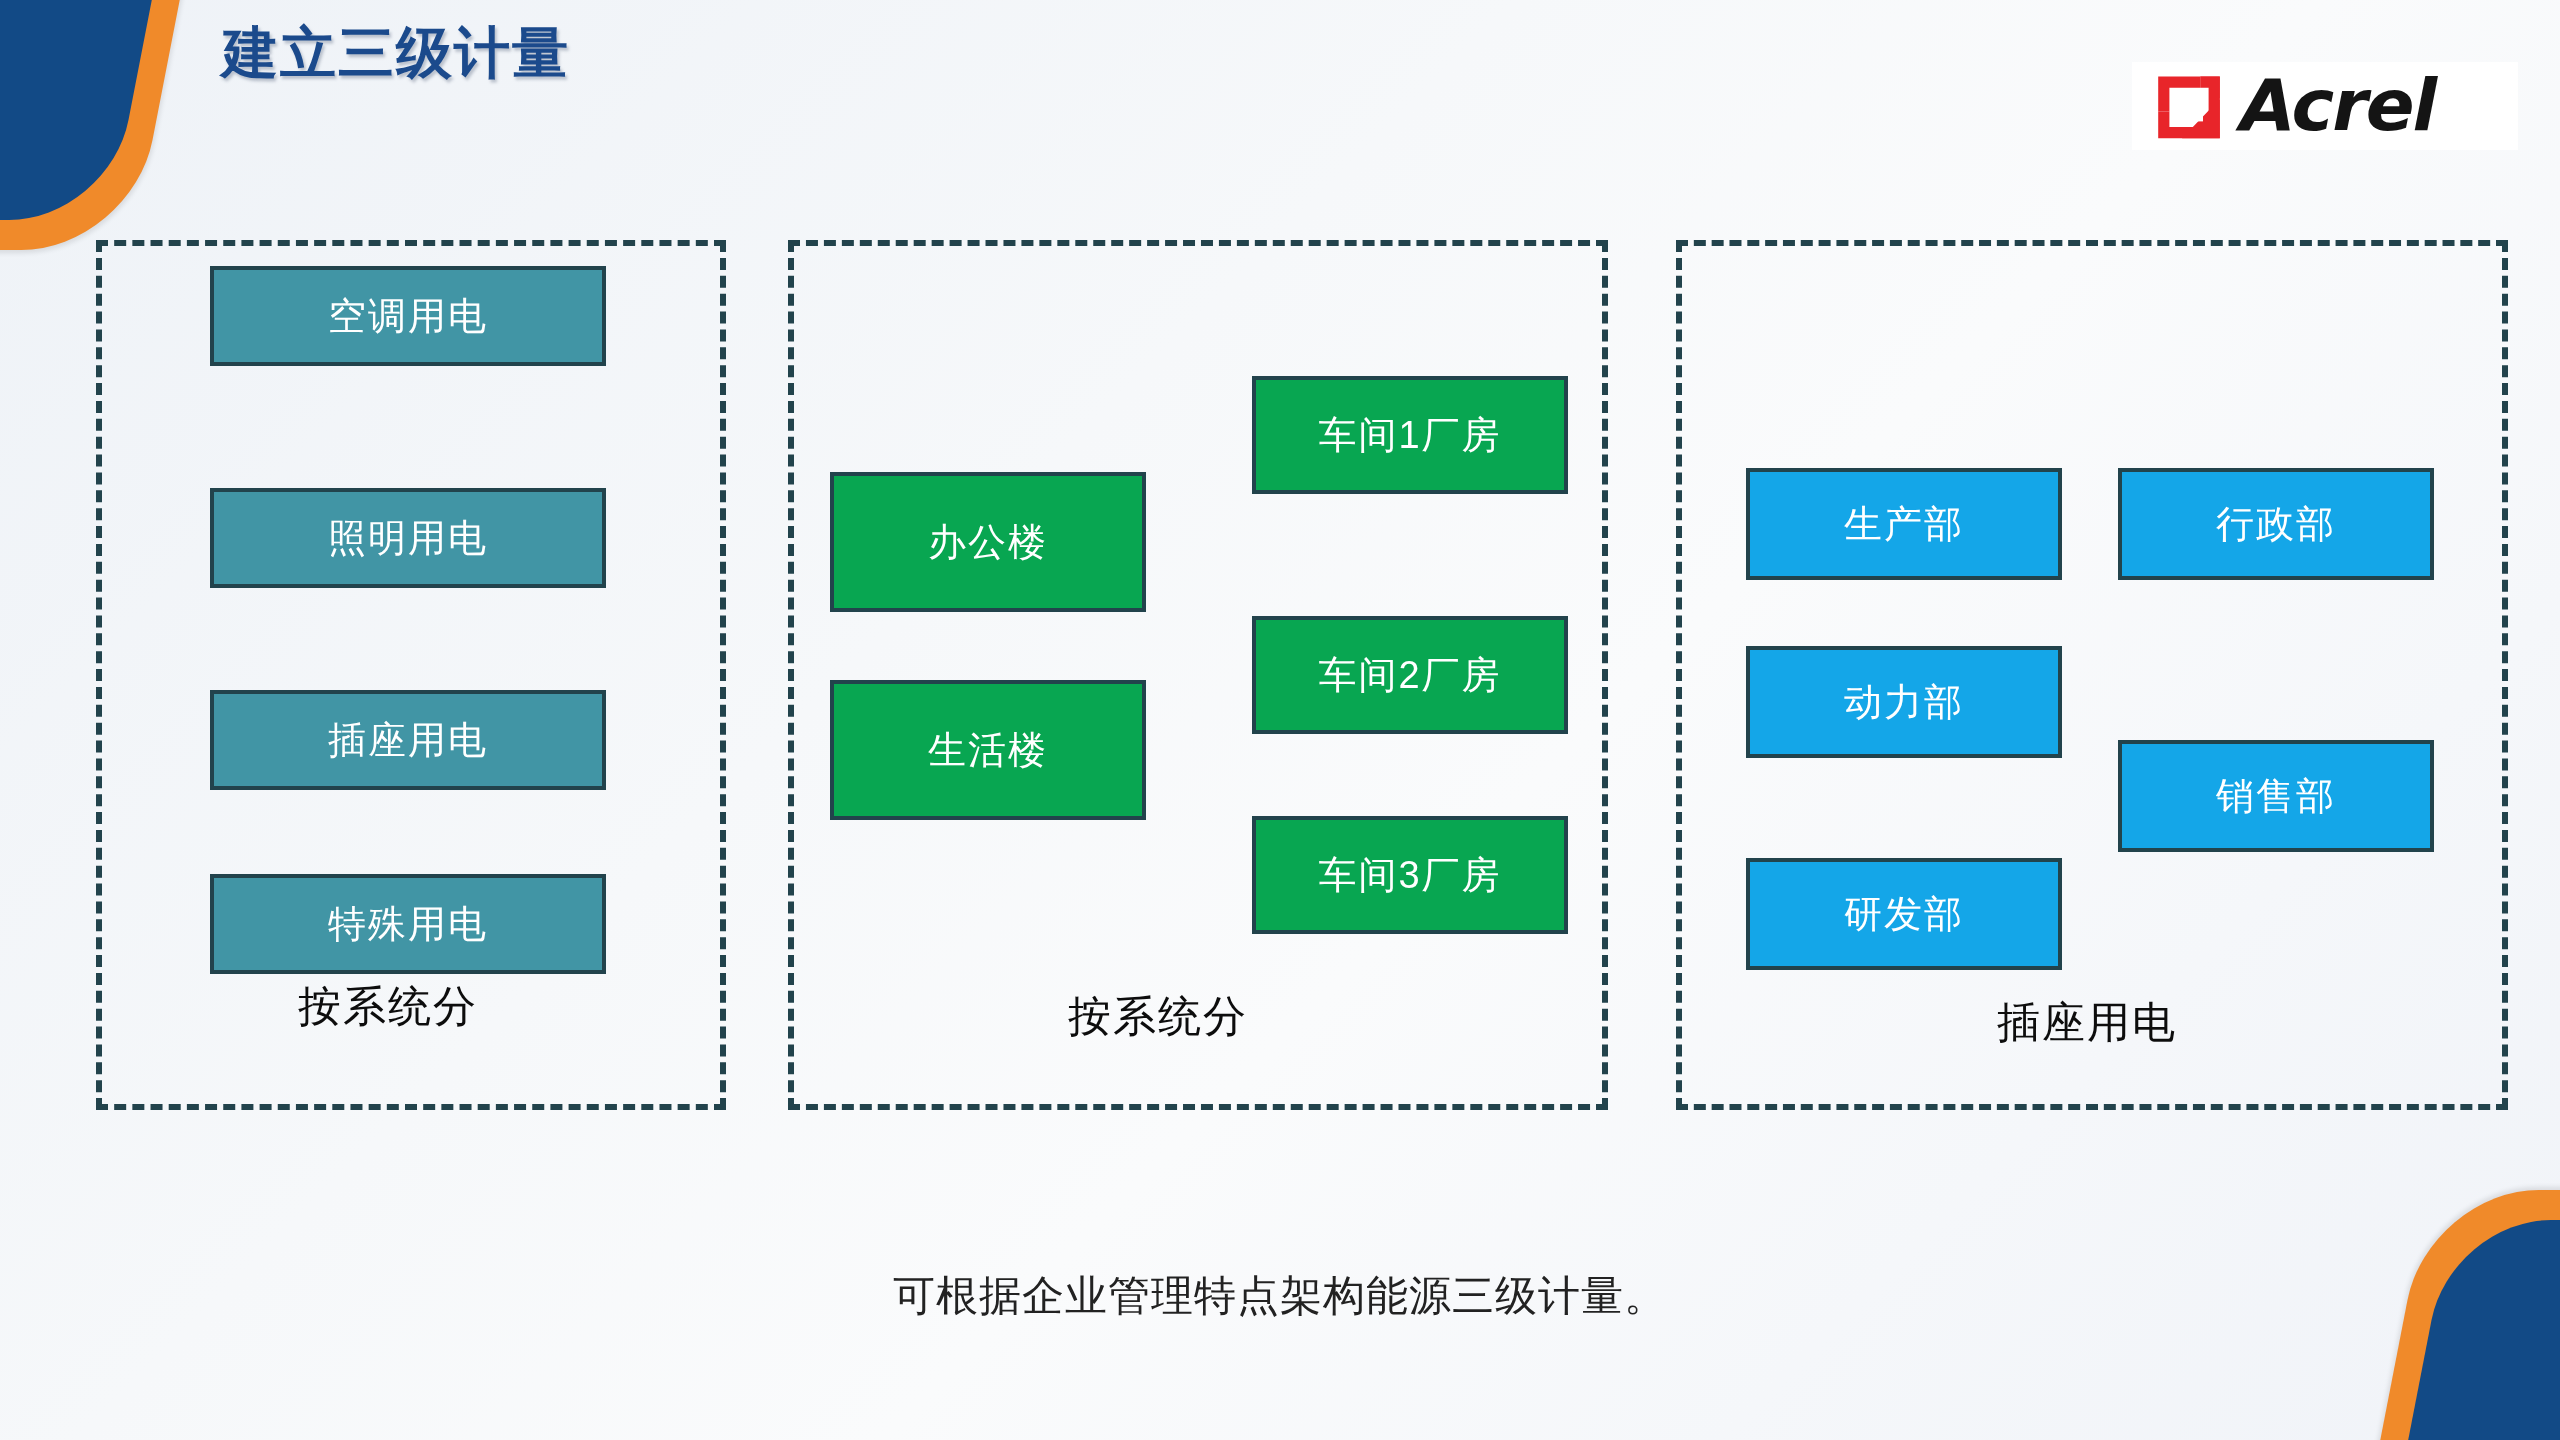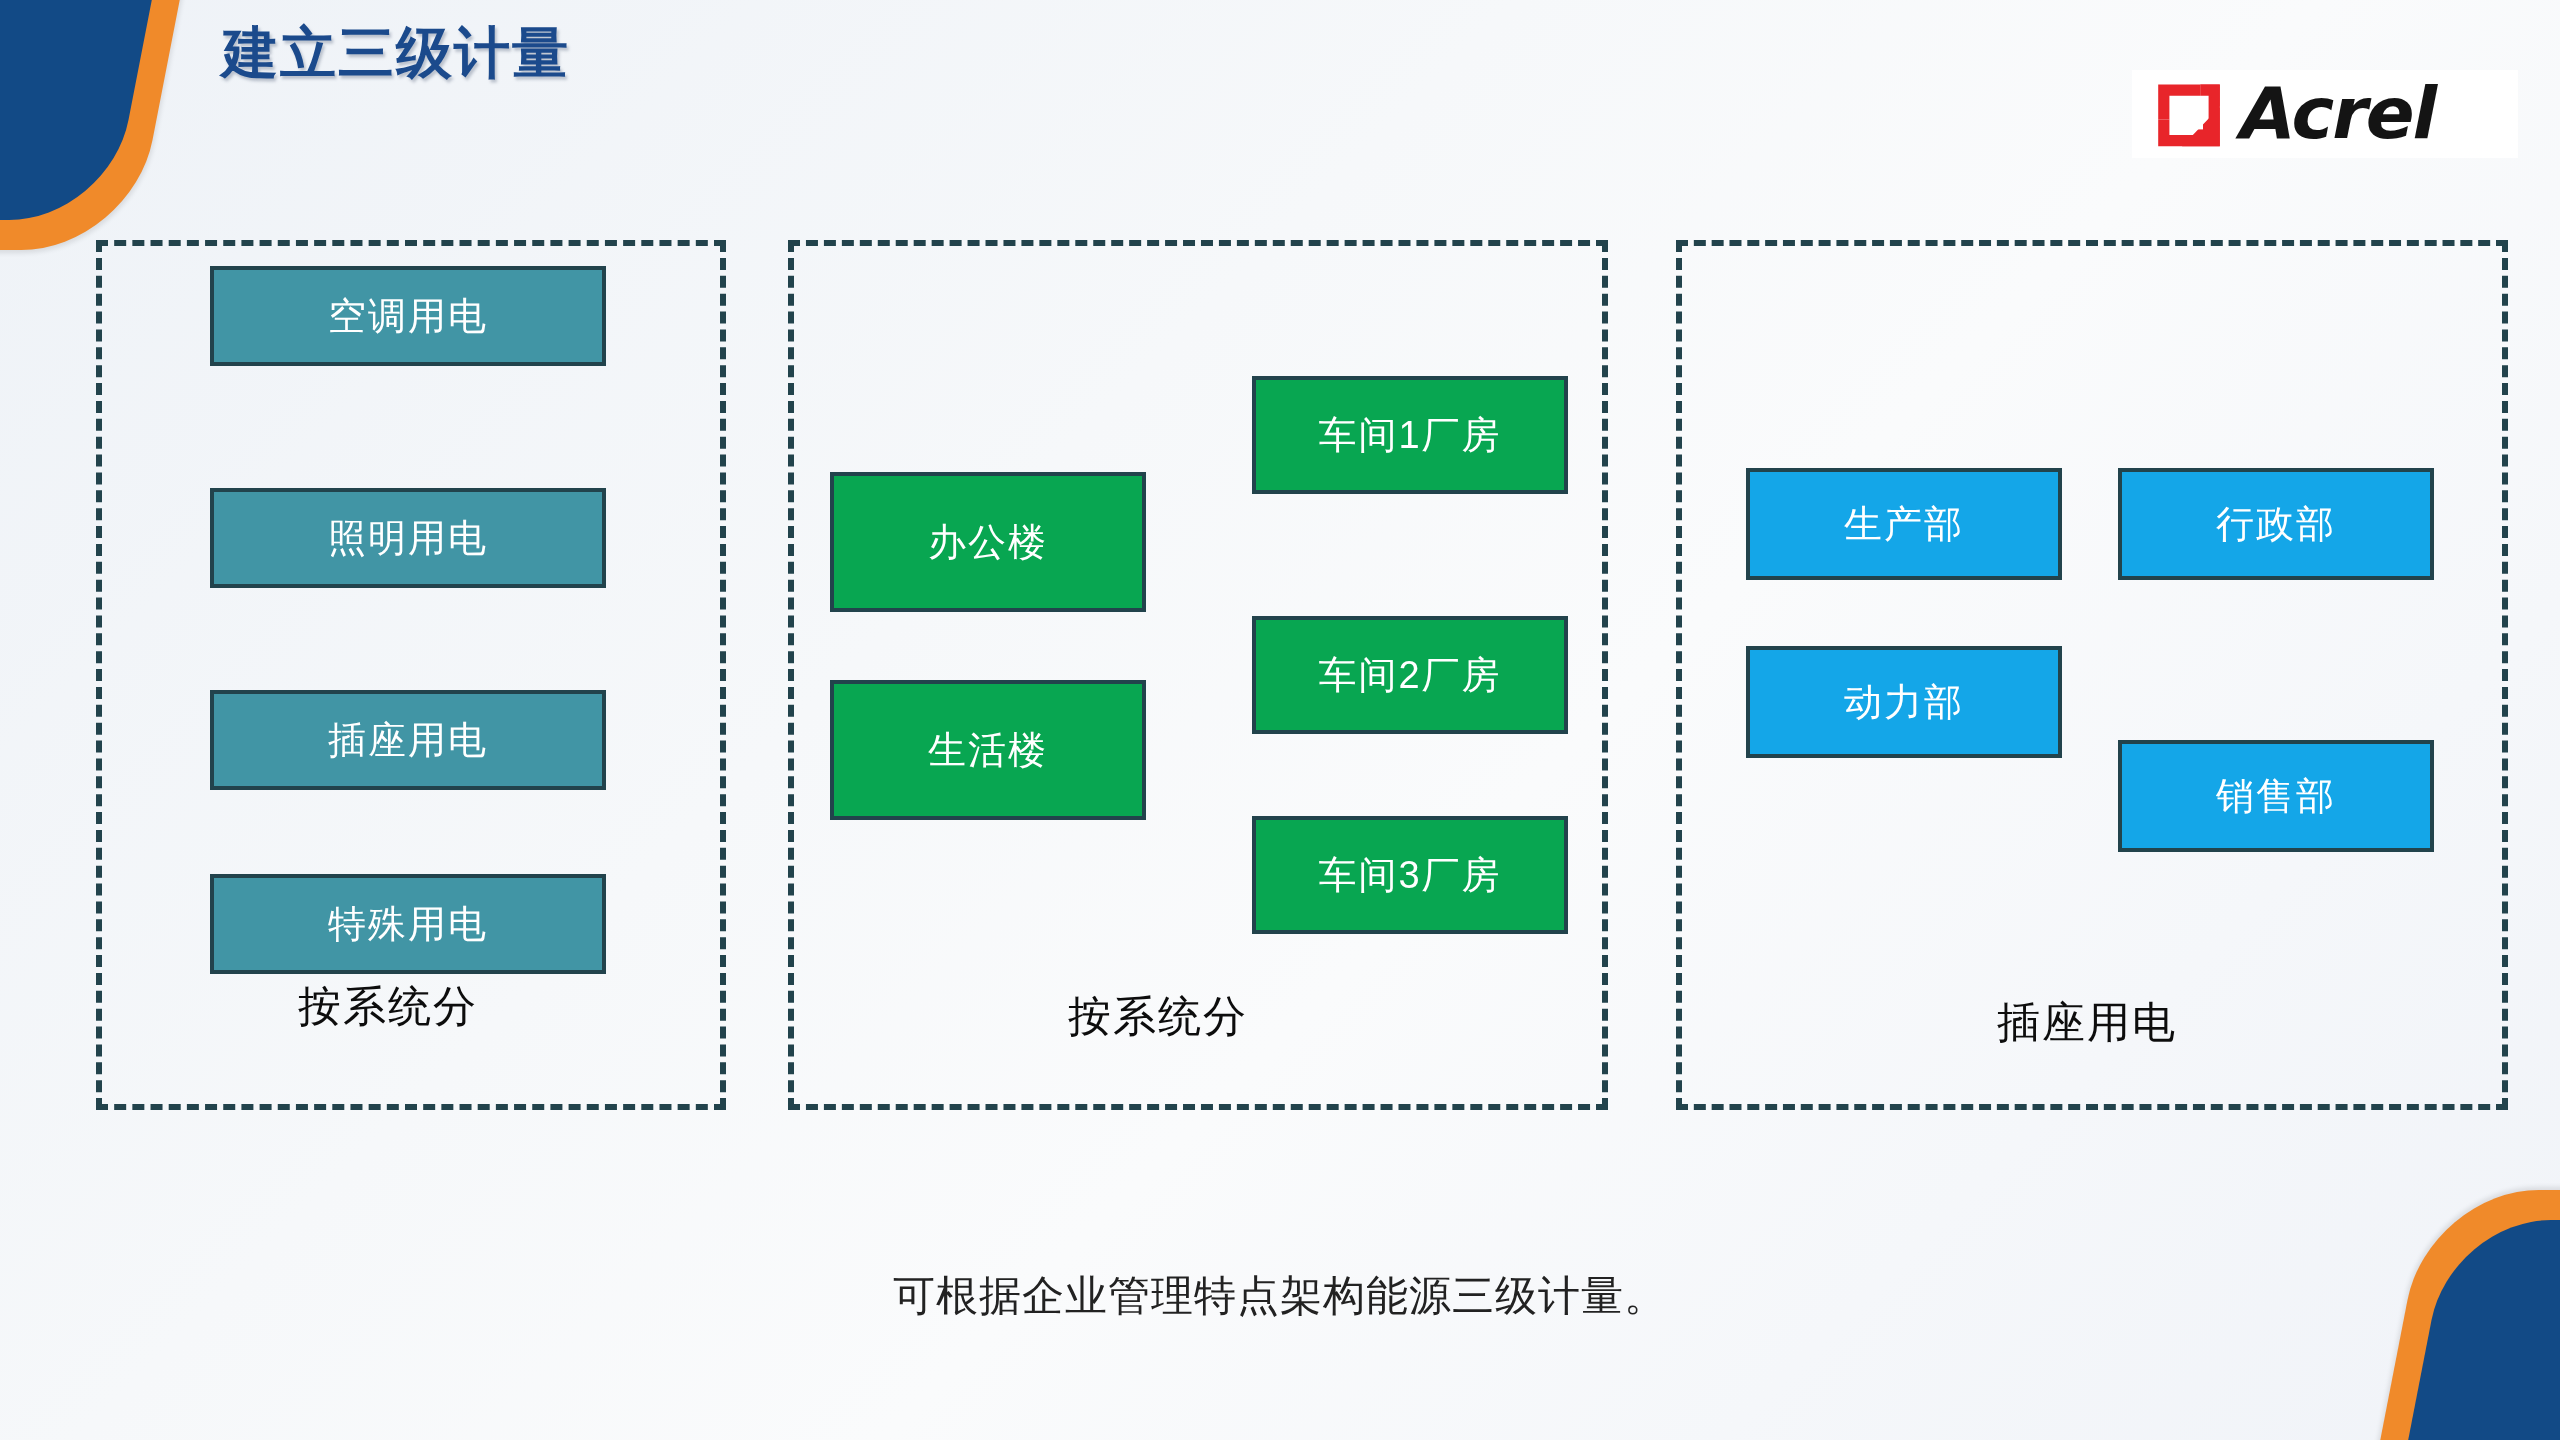--- a/index.html
+++ b/index.html
@@ -73,21 +73,21 @@
     font-weight: 700;
     color: #1b4a8c;
     letter-spacing: 2px;
     text-shadow: 2px 3px 3px rgba(120,130,150,0.45);
     white-space: nowrap;
   }
 
   .logo-box {
     position: absolute;
     right: 42px;
-    top: 70px;
+    top: 62px;
     width: 386px;
     height: 88px;
     background: #ffffff;
     display: flex;
     align-items: center;
     padding-left: 22px;
     box-sizing: border-box;
   }
   .logo-mark {
     width: 70px;
@@ -214,20 +214,21 @@
     <div class="node green" id="g2-n1">生活楼</div>
     <div class="node green" id="g2-n2">车间1厂房</div>
     <div class="node green" id="g2-n3">车间2厂房</div>
     <div class="node green" id="g2-n4">车间3厂房</div>
     <div class="group-label">按系统分</div>
   </div>
 
   <div class="group" id="group-3">
     <div class="node blue" id="g3-n0">生产部</div>
     <div class="node blue" id="g3-n1">动力部</div>
+    <div class="node blue" id="g3-n2">研发部</div>
     <div class="node blue" id="g3-n3">行政部</div>
     <div class="node blue" id="g3-n4">销售部</div>
     <div class="group-label">插座用电</div>
   </div>
 
   <div class="caption">可根据企业管理特点架构能源三级计量。</div>
 
 </div>
 
 </body></html>

